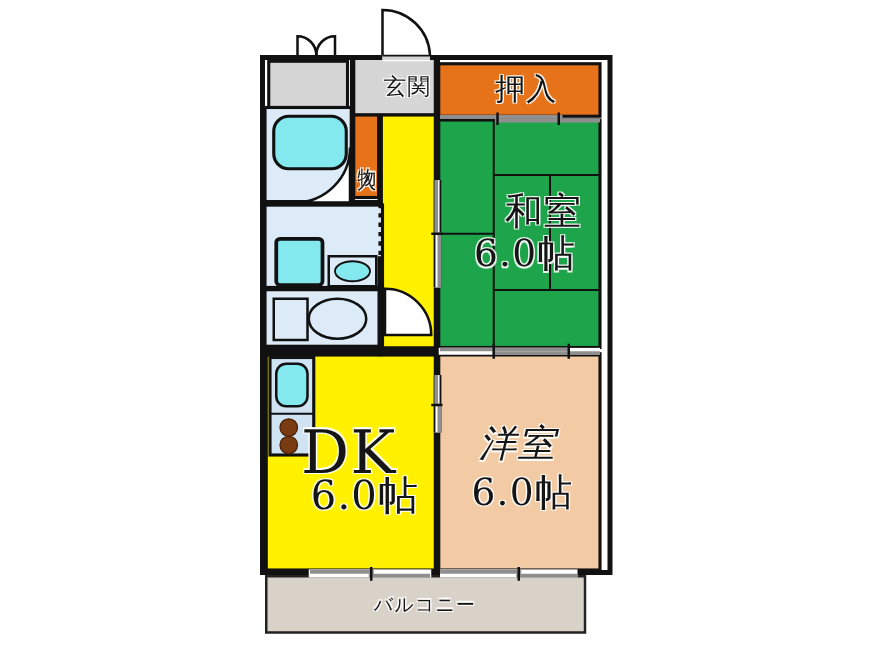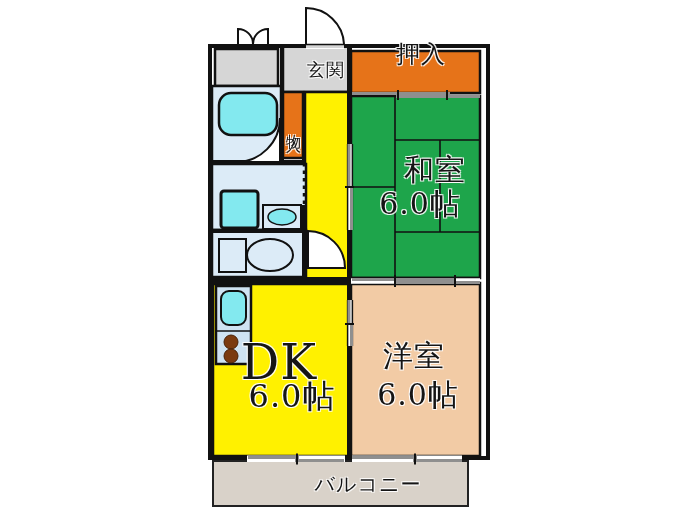--- a/index.html
+++ b/index.html
@@ -139,22 +139,22 @@
     <path class="thin" d="M216,331 H251"></path>
     <rect x="221" y="291" width="25" height="34" rx="8" class="f-cyan" stroke="#111" stroke-width="2"></rect>
     <g>
       <circle cx="231" cy="342" r="7" class="f-burner" stroke="#4a2206" stroke-width="1"></circle>
       <circle cx="231" cy="356" r="7" class="f-burner" stroke="#4a2206" stroke-width="1"></circle>
     </g>
   </g>
 </svg>
 
 <div class="lbl" style="left:326px;top:70px;font-size:18px;">玄関</div>
-<div class="lbl" style="left:421px;top:54px;font-size:24px;">押入</div>
+<div class="lbl" style="left:421px;top:71px;font-size:24px;">押入</div>
 <div class="lbl vert" style="left:293px;top:125px;font-size:15px;">物入</div>
 <div class="lbl" style="left:435px;top:170px;font-size:30px;">和室</div>
 <div class="lbl" style="left:420px;top:204px;font-size:30px;">6.0帖</div>
 <div class="lbl" style="left:279px;top:362px;font-size:48px;">DK</div>
 <div class="lbl" style="left:292px;top:396px;font-size:32px;">6.0帖</div>
-<div class="lbl" style="left:414px;top:356px;font-size:30px;">洋室</div>
+<div class="lbl" style="left:414px;top:356px;font-size:30px;font-style:italic;">洋室</div>
 <div class="lbl" style="left:418px;top:395px;font-size:30px;">6.0帖</div>
-<div class="lbl" style="left:368px;top:484px;font-size:20px;">バルコニー</div>
+<div class="lbl" style="left:340px;top:484px;font-size:15px;">バルコニー</div>
 </div>
 
 </body></html>

